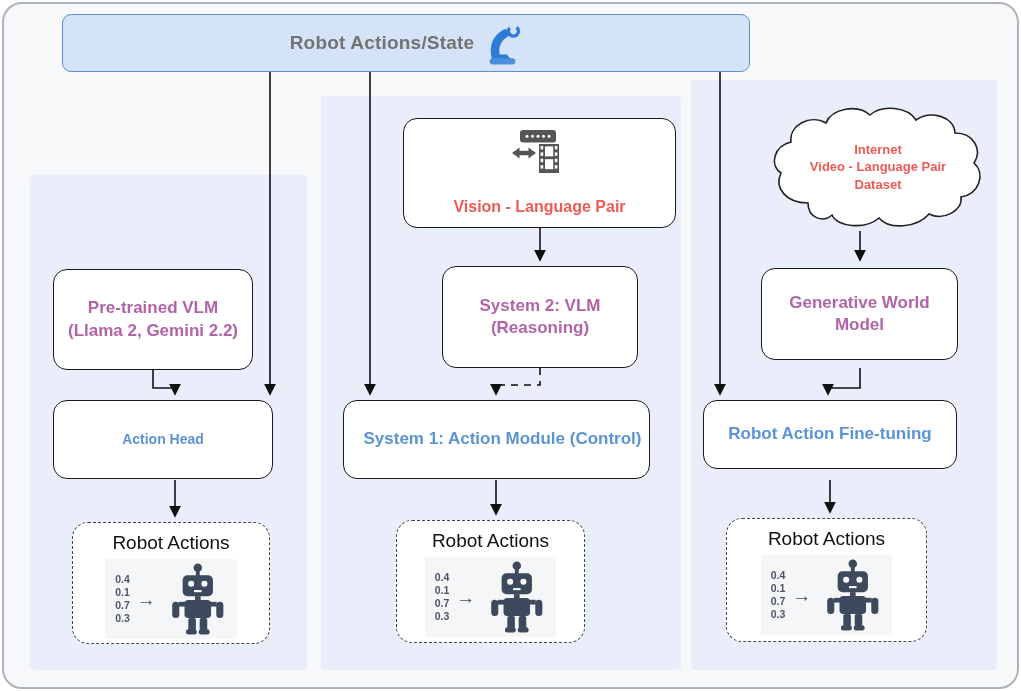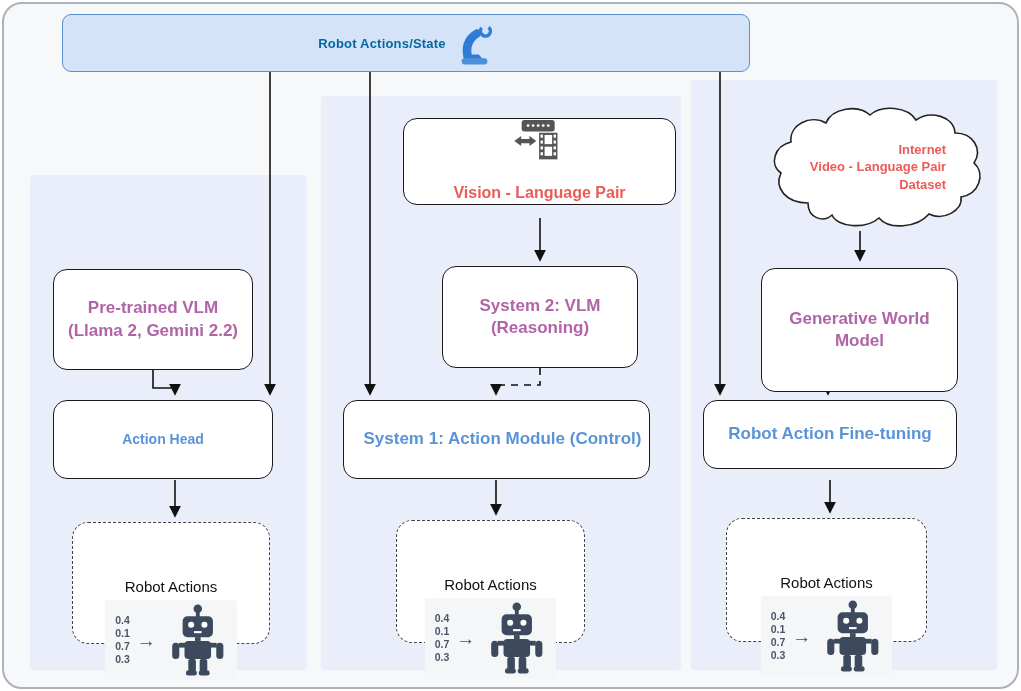--- a/index.html
+++ b/index.html
@@ -14,54 +14,54 @@
   .panel{position:absolute;background:#e9eefa;border-radius:4px;z-index:1;}
   .panel-left{left:30px;top:175px;width:277px;height:495px;}
   .panel-mid{left:321px;top:96px;width:360px;height:574px;}
   .panel-right{left:691px;top:80px;width:306px;height:590px;}
   .arrows{position:absolute;left:0;top:0;z-index:2;pointer-events:none;}
   .banner{
     position:absolute;left:62px;top:14px;width:688px;height:58px;z-index:3;
     background:#d5e3f8;border:1.5px solid #5e8fd2;border-radius:9px;
     display:flex;align-items:center;justify-content:center;gap:10px;box-sizing:border-box;
   }
-  .banner-text{color:#0369a1;font-weight:bold;font-size:13px;letter-spacing:.2px;}
+  .banner-text{color:#737373;font-weight:bold;font-size:19px;letter-spacing:.2px;}
   .box{
     position:absolute;background:#fff;border:1.5px solid #1a1a1a;border-radius:14px;
     display:flex;flex-direction:column;align-items:center;justify-content:center;
     box-sizing:border-box;z-index:3;text-align:center;
   }
   .lbl{white-space:pre-line;line-height:1.3;}
   .purple{color:#b164a7;font-weight:bold;font-size:17px;}
   .blue{color:#5b94d6;font-weight:bold;font-size:17px;}
   .blue-sm{color:#5b94d6;font-weight:bold;font-size:14px;}
   .red{color:#ee5a54;font-weight:bold;font-size:16px;}
   .box-vlm{left:53px;top:269px;width:200px;height:101px;}
   .box-action-head{left:53px;top:400px;width:220px;height:79px;}
-  .box-vision{left:403px;top:118px;width:273px;height:87px;gap:22px;}
+  .box-vision{left:403px;top:118px;width:273px;height:110px;gap:22px;}
   .box-system2{left:442px;top:266px;width:196px;height:102px;}
   .box-system1{left:343px;top:400px;width:307px;height:79px;padding-left:12px;}
-  .box-gwm{left:761px;top:268px;width:197px;height:124px;}
+  .box-gwm{left:761px;top:268px;width:197px;height:92px;}
   .box-raf{left:703px;top:400px;width:254px;height:69px;}
   .cloud-wrap{position:absolute;left:766px;top:104px;width:224px;height:134px;z-index:3;}
   .cloud-wrap svg{position:absolute;left:0;top:0;}
   .cloud-text{
     position:absolute;left:18px;right:18px;top:18px;bottom:26px;
-    display:flex;align-items:center;justify-content:center;text-align:right;
+    display:flex;align-items:center;justify-content:center;text-align:center;
     color:#ee5a54;font-weight:bold;font-size:13px;line-height:1.35;white-space:pre-line;
   }
   .ra-box{
     position:absolute;background:#fff;border:1.5px dashed #444;border-radius:16px;
     box-sizing:border-box;z-index:3;display:flex;flex-direction:column;align-items:center;
     padding-top:9px;
   }
   .ra-left{left:72px;top:522px;width:198px;height:122px;}
   .ra-mid{left:396px;top:520px;width:189px;height:123px;}
   .ra-right{left:726px;top:518px;width:201px;height:124px;}
-  .ra-title{color:#111;font-size:15px;margin-bottom:5px;margin-top:46px;}
+  .ra-title{color:#111;font-size:19px;margin-bottom:5px;}
   .ra-body{
     background:#f5f6f8;display:flex;align-items:center;justify-content:center;
     gap:7px;padding:4px 12px 4px 10px;border-radius:2px;text-align:center;
   }
   .ra-values{
     display:flex;flex-direction:column;align-items:flex-end;
     color:#49566a;font-weight:bold;font-size:10.5px;line-height:13px;
   }
   .ra-arrow{color:#3d4a5e;font-weight:bold;font-size:19px;line-height:1;}
   .icon{display:inline-block;}

